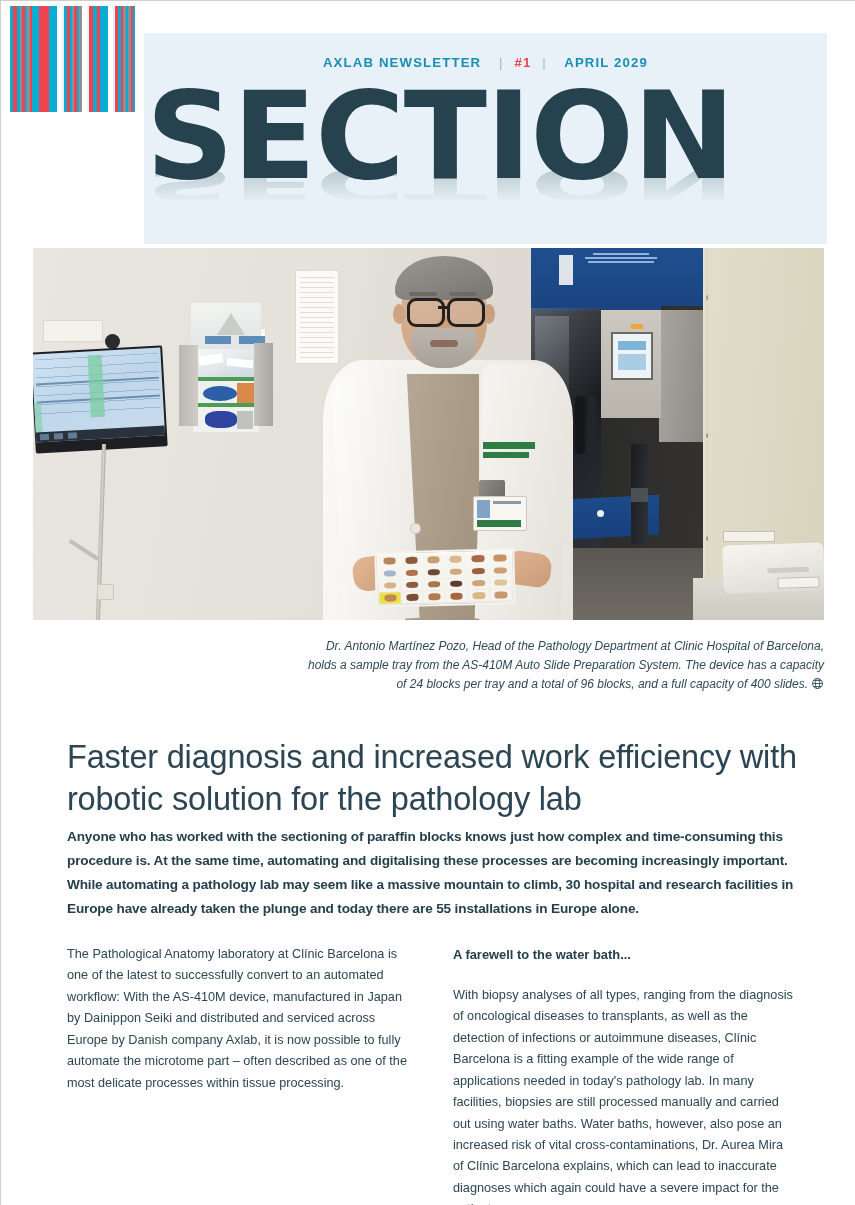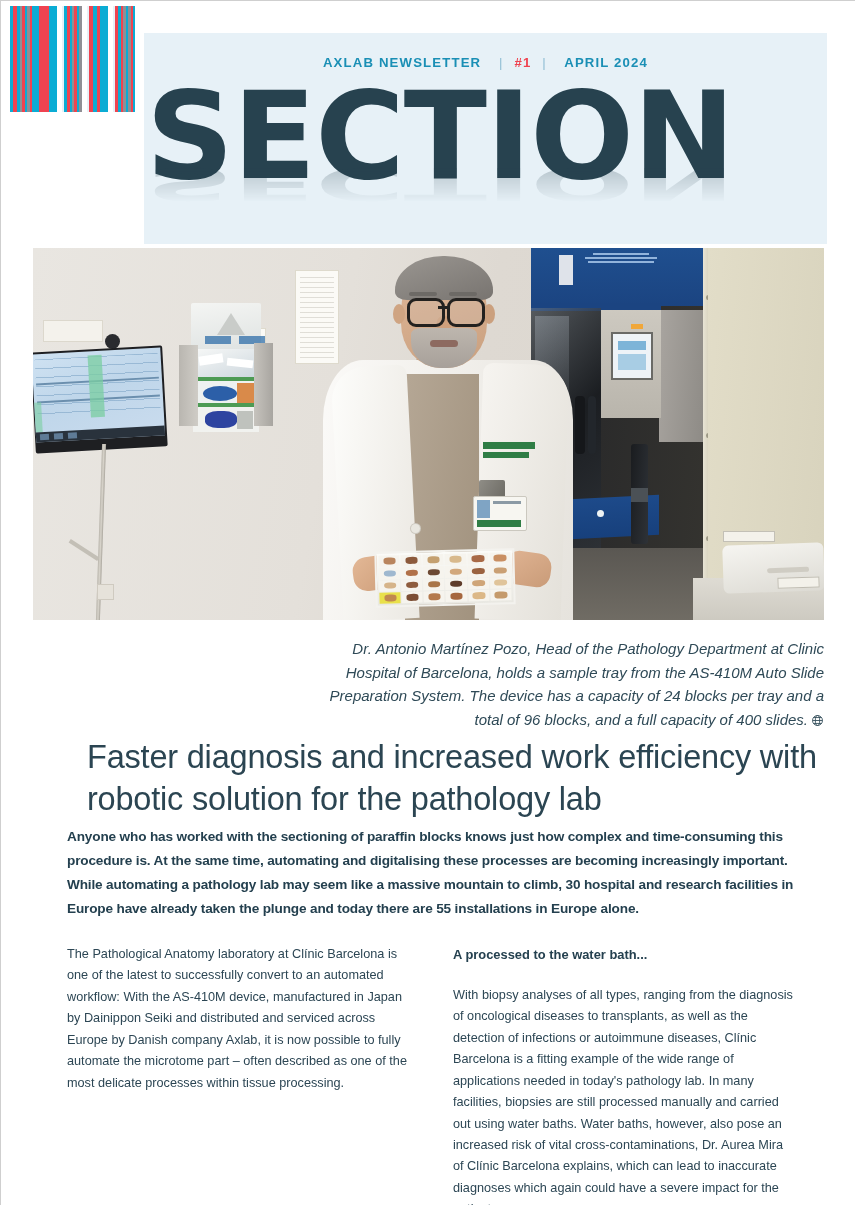--- a/index.html
+++ b/index.html
@@ -272,40 +272,39 @@
     content:""; position:absolute; left:22%; top:22%; width:56%; height:56%;
     border-radius:40%;
   }
 
   
   .caption {
     position: absolute;
     left: 300px; top: 636px;
     width: 523px;
     text-align: right;
-    font-size: 15px;
+    font-size: 12px;
     font-style: italic;
     line-height: 1.58;
     color: #2f4a57;
     font-family: "Liberation Sans", sans-serif;
   }
   .globe { display:inline-block; vertical-align:-2px; margin-left:3px; }
 
   
   .headline {
     position: absolute;
     left: 66px; top: 713px;
     width: 730px;
     font-size: 32.5px;
     font-weight: 300;
     line-height: 1.30;
     color: #2b4552;
     letter-spacing: -0.2px;
     font-family: "Liberation Sans", sans-serif;
-    margin-left: 20px;
   }
 
   
   .standfirst {
     position: absolute;
     left: 66px; top: 810px;
     width: 731px;
     font-size: 13.6px;
     font-weight: bold;
     line-height: 1.77;
@@ -337,21 +336,21 @@
 
 <div class="page">
 
   <div class="header-band"></div>
 
   <div class="kicker">
     <span>AXLAB NEWSLETTER</span>
     <span class="sp"></span><span class="bar">|</span>
     <span class="issue">#1</span>
     <span class="bar">|</span><span class="sp"></span>
-    <span>APRIL 2024</span>
+    <span>APRIL 2029</span>
   </div>
 
   <div class="masthead-wrap">
     <div class="masthead">SECTION</div>
     <div class="masthead-refl">SECTION</div>
   </div>
 
   <div class="logo" id="logo">
       <i style="width: 3px; background: rgb(11, 172, 212);"></i>
       <i style="width: 4px; background: rgb(239, 67, 80);"></i>
@@ -611,17 +610,17 @@
 
   <h1 class="headline">Faster diagnosis and increased work efficiency with robotic solution for the pathology lab</h1>
 
   <p class="standfirst">Anyone who has worked with the sectioning of paraffin blocks knows just how complex and time-consuming this procedure is. At the same time, automating and digitalising these processes are becoming increasingly important. While automating a pathology lab may seem like a massive mountain to climb, 30 hospital and research facilities in Europe have already taken the plunge and today there are 55 installations in Europe alone.</p>
 
   <div class="col col-left">
     <p>The Pathological Anatomy laboratory at Clínic Barcelona is one of the latest to successfully convert to an automated workflow: With the AS-410M device, manufactured in Japan by Dainippon Seiki and distributed and serviced across Europe by Danish company Axlab, it is now possible to fully automate the microtome part – often described as one of the most delicate processes within tissue processing.</p>
   </div>
 
   <div class="col col-right">
-    <p class="subhead">A processed to the water bath...</p>
+    <p class="subhead">A farewell to the water bath...</p>
     <p>With biopsy analyses of all types, ranging from the diagnosis of oncological diseases to transplants, as well as the detection of infections or autoimmune diseases, Clínic Barcelona is a fitting example of the wide range of applications needed in today's pathology lab. In many facilities, biopsies are still processed manually and carried out using water baths. Water baths, however, also pose an increased risk of vital cross-contaminations, Dr. Aurea Mira of Clínic Barcelona explains, which can lead to inaccurate diagnoses which again could have a severe impact for the patient.</p>
   </div>
 
 </div>
 
 </body></html>

